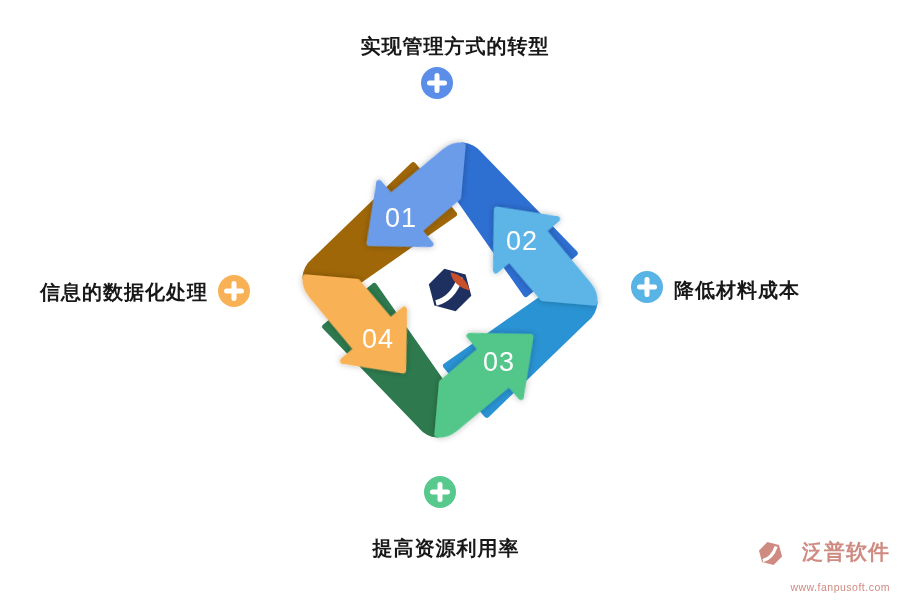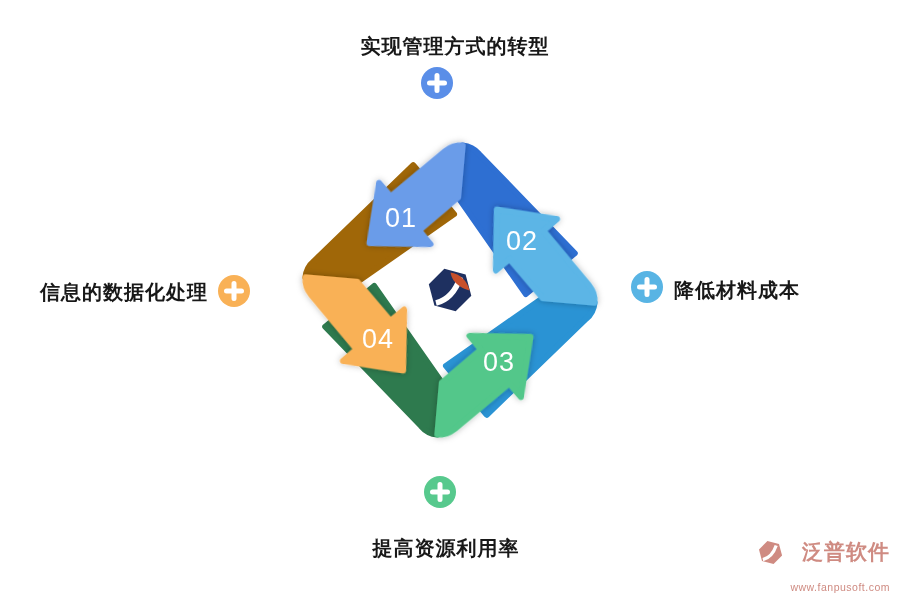--- a/index.html
+++ b/index.html
@@ -15,21 +15,21 @@
   .plus-badge{position:absolute;width:32px;height:32px;}
   .band{stroke-width:6;stroke-linejoin:round;stroke-linecap:round;}
   .step-num{
     font-family:"Liberation Sans","DejaVu Sans",sans-serif;
     font-size:27px;fill:#ffffff;letter-spacing:1px;
   }
   #watermark{
     position:absolute;right:10px;bottom:7px;display:flex;flex-direction:column;
     align-items:flex-end;color:#cf8b82;
   }
-  #watermark .brand-row{display:flex;align-items:center;gap:19px;}
+  #watermark .brand-row{display:flex;align-items:flex-end;gap:19px;}
   #watermark .brand-text{font-size:21px;font-weight:bold;letter-spacing:1px;}
   #watermark .brand-url{font-size:10.5px;letter-spacing:0.5px;margin-top:15px;}
 </style>
 </head>
 <body>
 
 <div id="stage">
 
   <div class="node-label center-x" style="left:455px;top:33px;text-align:right;">实现管理方式的转型</div>
   <svg class="plus-badge" style="left:421px;top:67px;" viewBox="0 0 32 32">

